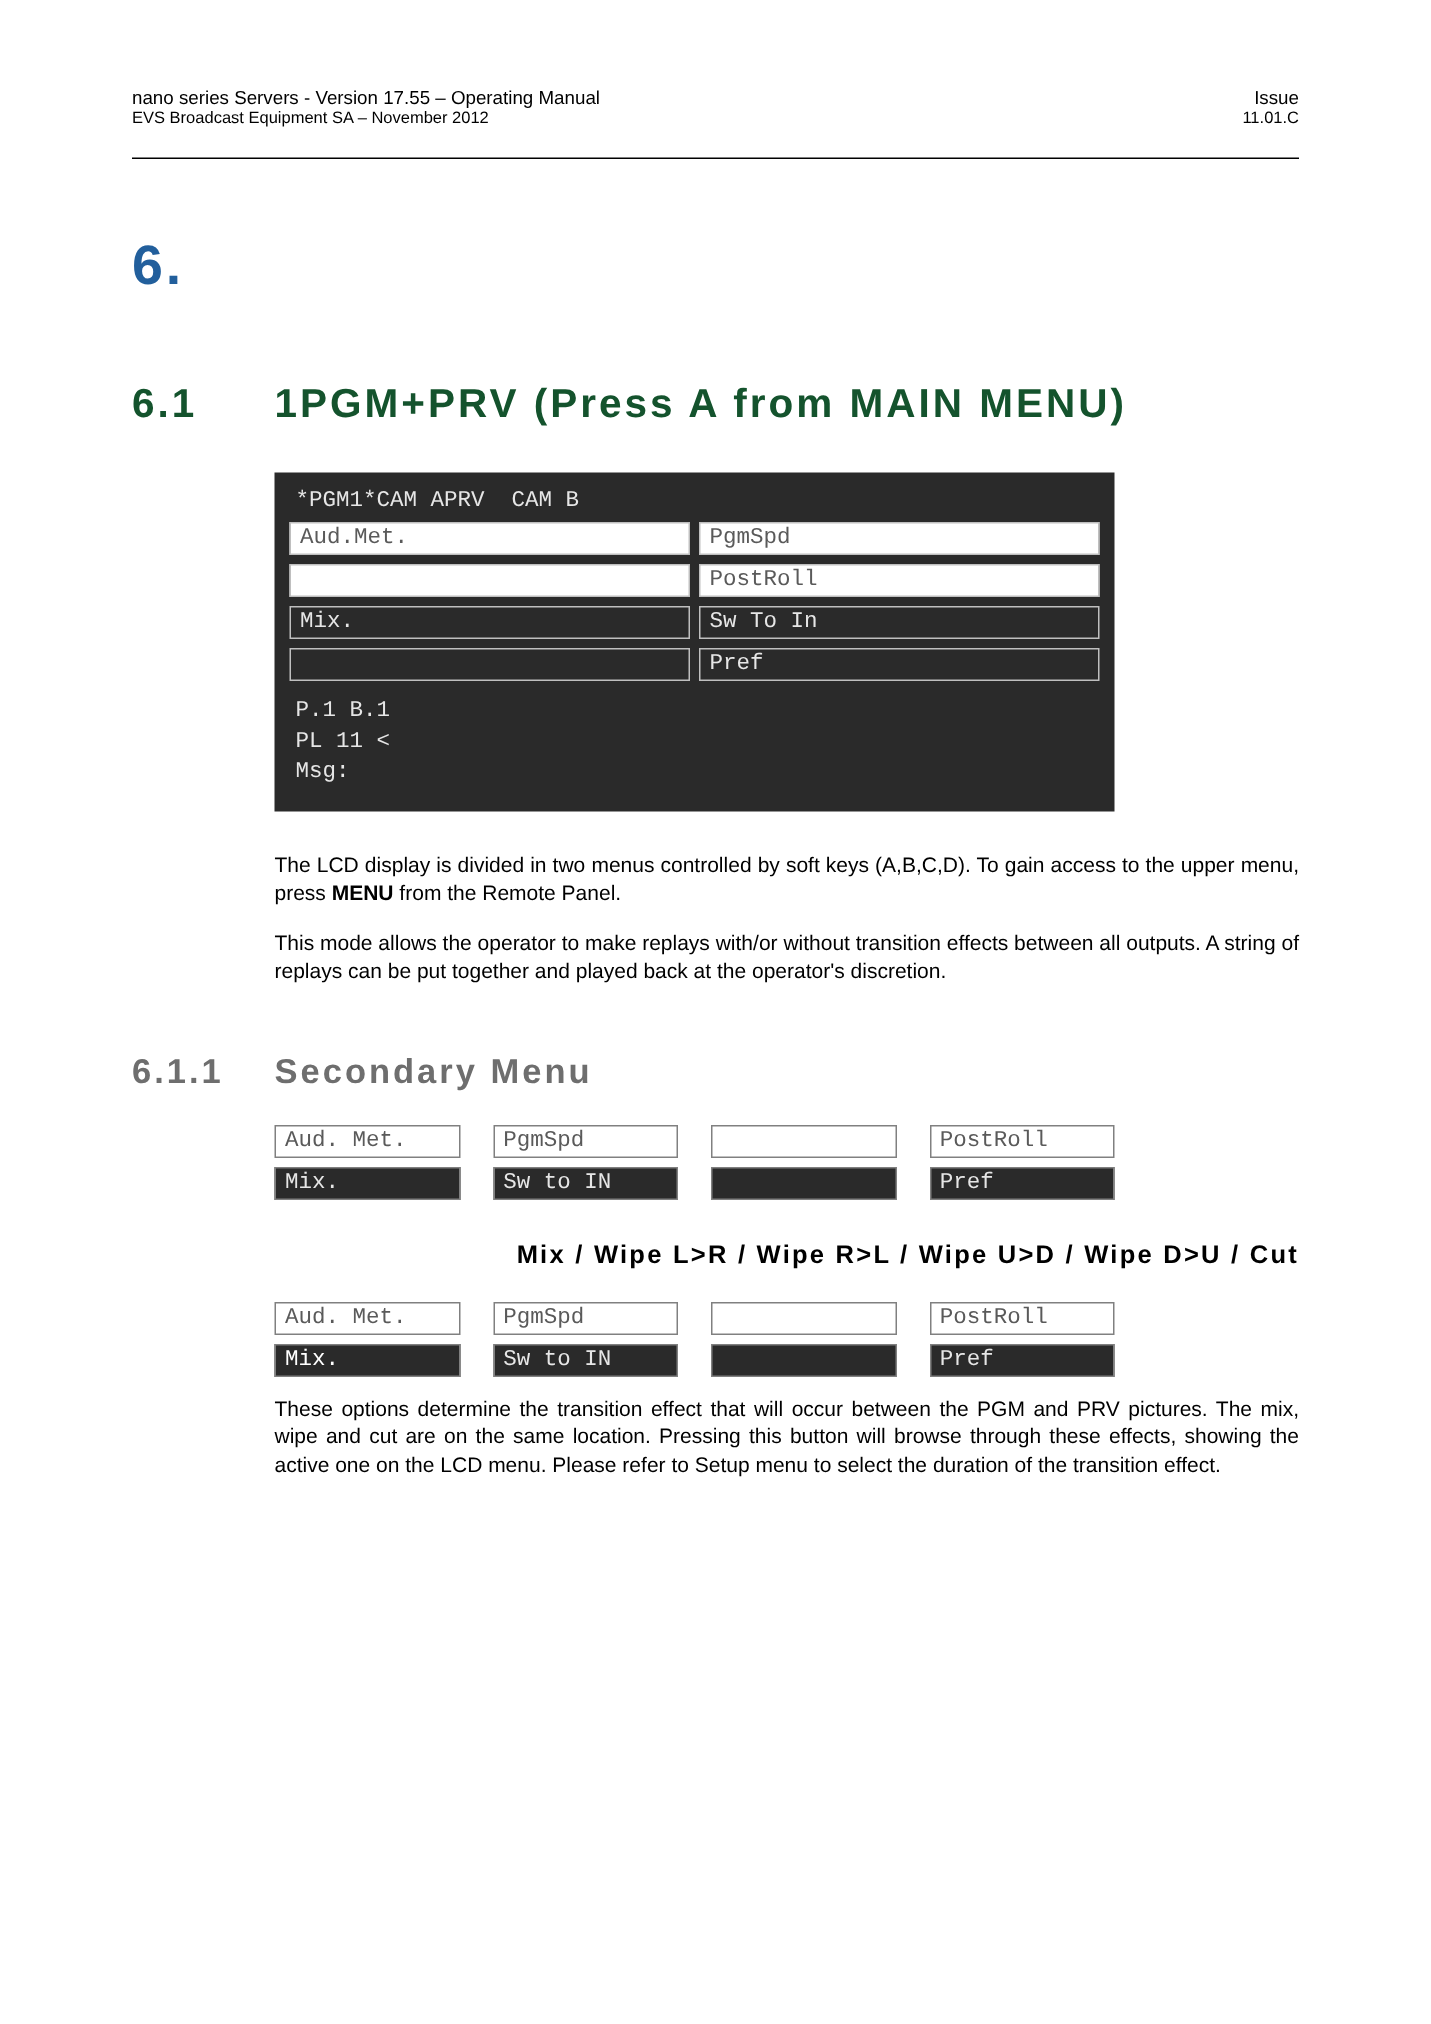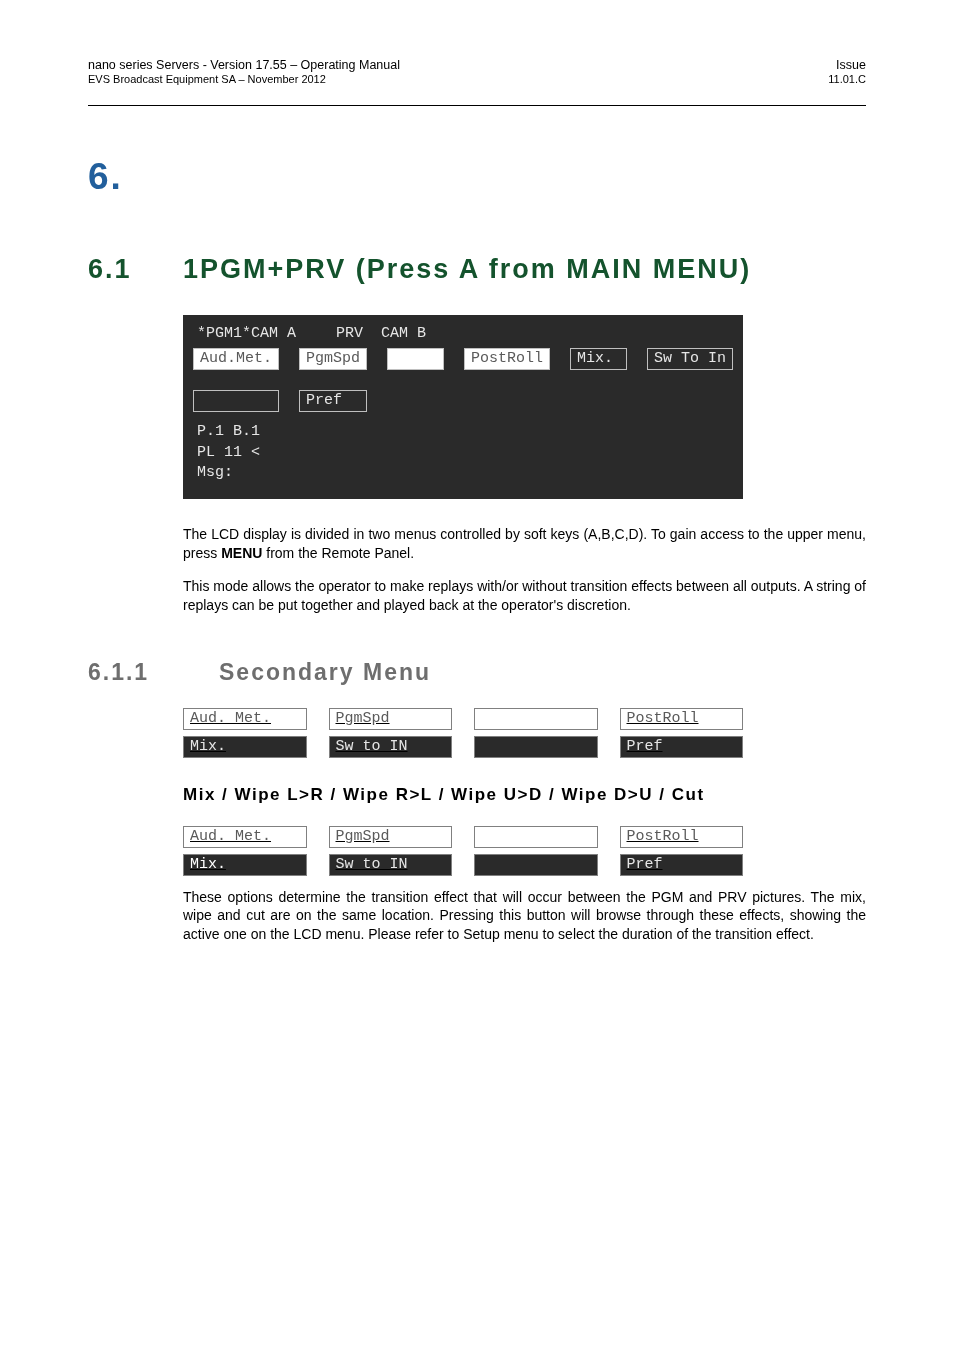--- a/index.html
+++ b/index.html
@@ -10,59 +10,58 @@
   .run-head { display: flex; justify-content: space-between; font-size: 12.5px; margin-bottom: 1px; }
   .run-sub  { display: flex; justify-content: space-between; font-size: 11px; border-bottom: 1px solid #000; padding-bottom: 20px; margin-bottom: 50px; }
 
   
   .h-row { display: flex; }
   .h-num { width: 95px; flex: 0 0 95px; }
   .h-txt { flex: 1; }
 
   h1.h-row { color: #225f9c; font-weight: bold; font-size: 37px; letter-spacing: 2px; margin-bottom: 48px; }
   h2.h-row { color: #14532d; font-weight: bold; font-size: 27px; letter-spacing: 2px; line-height: 1.75; margin-bottom: 22px; }
-  h3.h-row { color: #6e6e6e; font-weight: bold; font-size: 23px; letter-spacing: 2px; margin: 44px 0 22px; gap: 36px; }
-  h4       { color: #000;    font-weight: bold; font-size: 17px; letter-spacing: 1.5px; line-height: 2.0; margin: 20px 0 14px 95px; }
+  h3.h-row { color: #6e6e6e; font-weight: bold; font-size: 23px; letter-spacing: 2px; margin: 44px 0 22px; }
+  h4       { color: #000;    font-weight: bold; font-size: 17px; letter-spacing: 1.5px; line-height: 2.0; margin: 20px 0 14px 95px; text-align: right; }
 
   
   p.body { font-size: 14px; line-height: 1.35; text-align: justify; margin: 0 0 14px 95px; }
 
   
   .lcd-wrap { margin: 0 0 26px 95px; }
   .lcd {
     background: #2a2a2a;
     padding: 8px 10px 10px;
     width: 560px;
     font-family: "Courier New", Courier, monospace;
     color: #e6e6e6;
     font-size: 15px;
   }
-  .lcd .title-row { display: flex; gap: 40px; padding: 2px 4px 6px; }
-  .lcd .grid { display: grid; grid-template-columns: 1fr 1fr 1fr 1fr 1fr 1fr; gap: 20px; }
+  .lcd .title-row { display: flex; padding: 2px 4px 6px; }
+  .lcd .grid { display: grid; grid-template-columns: 1fr 1fr; gap: 6px; }
   .cell {
     border: 1px solid #bfbfbf;
     padding: 1px 6px;
     min-height: 22px;
     white-space: pre;
   }
   .cell.light { background: #fff; color: #5a5a5a; }
   .cell.dark  { background: #2a2a2a; color: #e6e6e6; }
   .lcd .mid { padding: 10px 4px 6px; line-height: 1.35; white-space: pre; }
   .lcd .title-row span { white-space: pre; }
 
   
   .menu-wrap { margin: 0 0 12px 95px; }
   .menu {
     width: 560px;
     font-family: "Courier New", Courier, monospace;
     font-size: 15px;
     display: grid;
     grid-template-columns: 1fr 1fr 1fr 1fr;
     gap: 6px 22px;
-    text-decoration: underline;
   }
   .menu .mcell {
     border: 1px solid #808080;
     padding: 1px 6px;
     min-height: 22px;
     white-space: pre;
   }
   .mcell.light { background: #fff; color: #5a5a5a; }
   .mcell.dark  { background: #2a2a2a; color: #e6e6e6; } 
 

